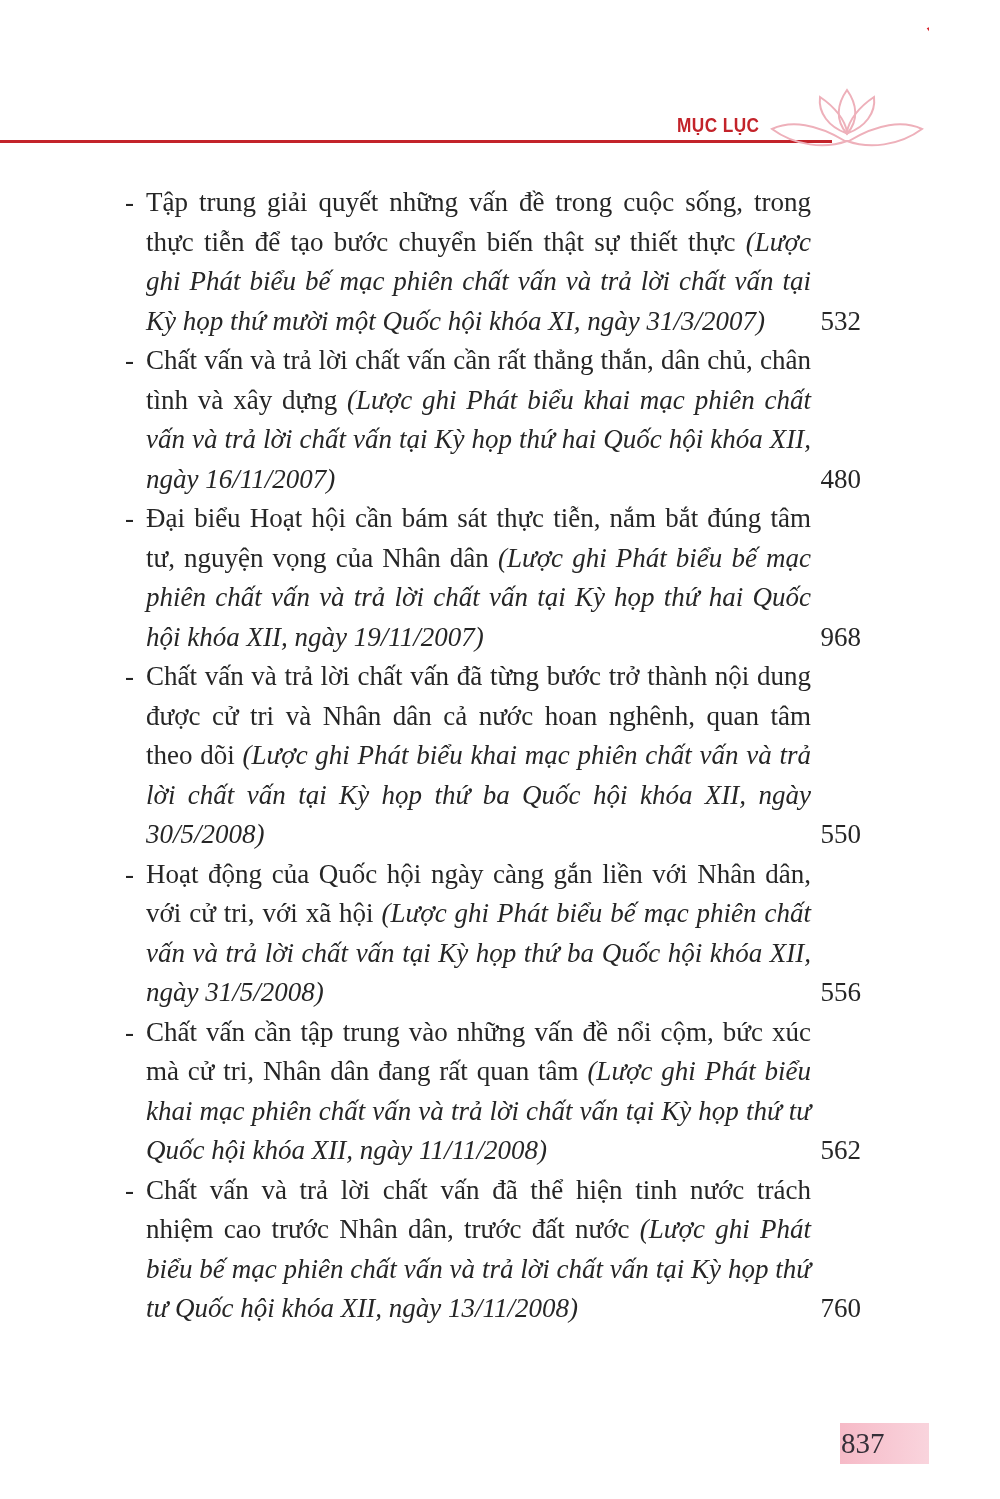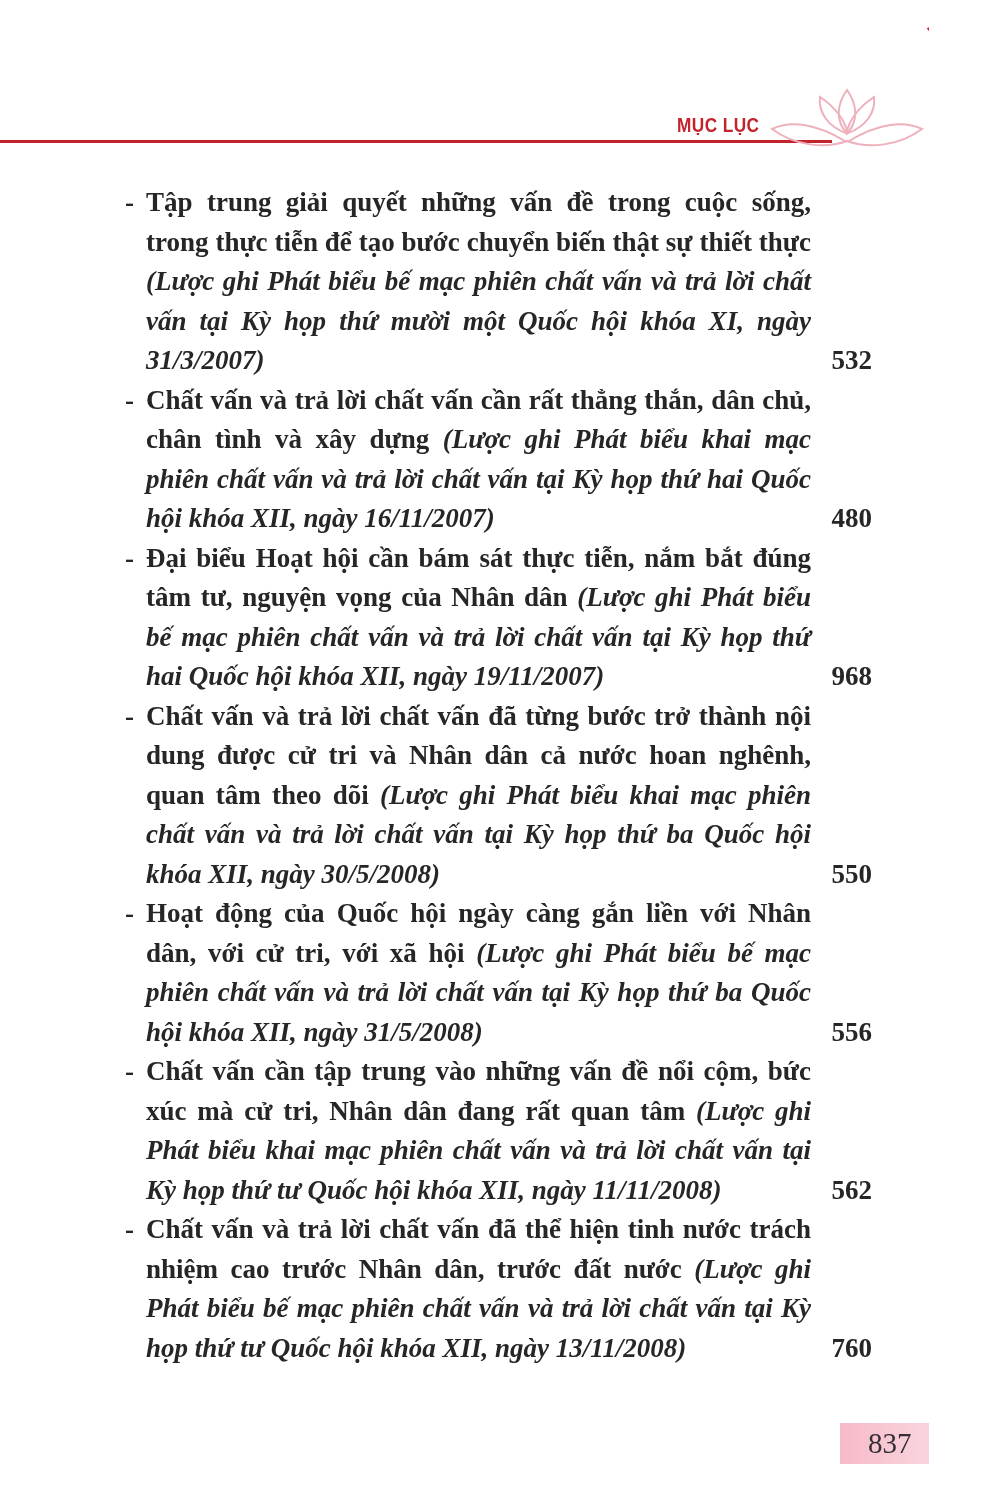--- a/index.html
+++ b/index.html
@@ -29,38 +29,38 @@
   .lotus { position:absolute; top:82px; right:2px; width:160px; height:78px; }
   .lotus path { stroke:var(--lotus-pink,#eeb0ba); stroke-width:2; fill:none; }
   .corner-flower { position:absolute; top:12px; left:925px; width:35px; height:35px; }
   .corner-flower .petal { fill:var(--icon-red,#d7232e); }
   .corner-flower .star { stroke:#ffffff; stroke-width:1.3; fill:none; }
 
   
   .toc {
     position:absolute; top:183px; left:125px; width:752px;
     color:var(--body-text,#262626);
-    font-size:27px; line-height:39.5px;font-weight:bold;
+    font-size:27px; line-height:39.5px;
   }
   .entry { position:relative; padding-right:66px; text-align:justify; }
   .entry .txt { padding-left:21px; text-indent:-21px; }
   .entry .dash { display:inline-block; width:21px; text-indent:0; }
   .entry .it { font-style:italic; }
   .entry .pg {
-    position:absolute; right:5px; bottom:0;
+    position:absolute; right:16px; bottom:0;
     font-style:normal; line-height:39.5px;
   }
 
   
   .folio {
     position:absolute; top:1423px; left:840px;
     width:155px; height:41px; box-sizing:border-box;
     background:linear-gradient(to right, var(--footer-pink,#f6bac7) 0%, #f9d3dc 55%, #fbe7ec 100%);
     display:flex; align-items:center;
-    padding-left:28px;
+    padding-left:1px;
     font-size:29px; color:#352f38;
   }
 </style>
 </head>
 <body>
 
 <div class="page">
 
   <svg class="corner-flower" viewBox="0 0 34 34" aria-hidden="true">
     <g>

